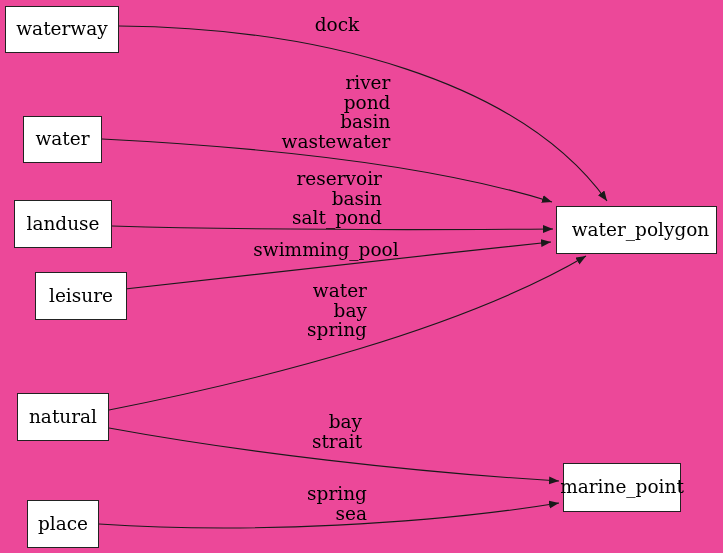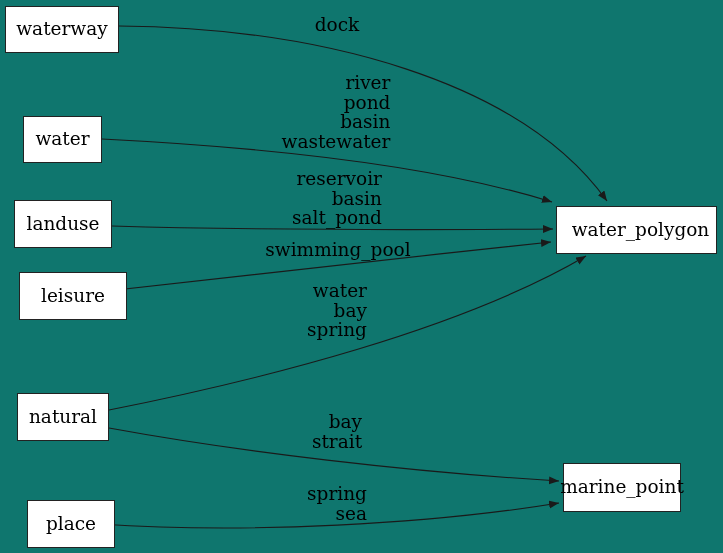--- a/index.html
+++ b/index.html
@@ -1,20 +1,20 @@
 <!DOCTYPE html>
 <html><head>
 <meta charset="utf-8">
 <style>
   html, body { margin: 0; padding: 0; background: #ffffff; }
   .canvas {
     position: relative;
     width: 723px;
     height: 553px;
-    background: #0f766e;
+    background: #ec4899;
     font-family: "DejaVu Serif", "Liberation Serif", serif;
     color: #000000;
     overflow: hidden;
   }
   svg.edges {
     position: absolute;
     left: 0; top: 0;
     width: 723px; height: 553px;
   }
   svg.edges path.edge {
@@ -63,42 +63,42 @@
     <path class="edge" d="M109,428 C240,452 410,472 559,481" marker-end="url(#arrow)"></path>
     <path class="edge" d="M99,524 C250,534 430,524 559,503" marker-end="url(#arrow)"></path>
   </svg>
 
   <div class="node" style="left:5px; top:6px; width:114px; height:47px;">waterway</div>
 
   <div class="node" style="left:23px; top:116px; width:79px; height:47px;">water</div>
 
   <div class="node" style="left:14px; top:200px; width:98px; height:48px;text-align:center;">landuse</div>
 
-  <div class="node" style="left:19px; top:272px; width:108px; height:48px;">leisure</div>
+  <div class="node" style="left:35px; top:272px; width:92px; height:48px;">leisure</div>
 
   <div class="node" style="left:17px; top:393px; width:92px; height:48px;">natural</div>
 
-  <div class="node" style="left:27px; top:500px; width:88px; height:48px;">place</div>
+  <div class="node" style="left:27px; top:500px; width:72px; height:48px;">place</div>
 
   <div class="node" style="left:556px; top:206px; width:161px; height:48px;padding-left:8px;">water_polygon</div>
 
   <div class="node" style="left:563px; top:463px; width:118px; height:49px;">marine_point</div>
 
   <div class="edge-label" style="left:337px; top:25px;">dock</div>
 
   <div class="edge-label" style="left:336px; top:112px;">river
 pond
 basin
 wastewater</div>
 
   <div class="edge-label" style="left:337px; top:198px;">reservoir
 basin
 salt_pond</div>
 
-  <div class="edge-label" style="left:338px; top:250px;">swimming_pool</div>
+  <div class="edge-label" style="left:326px; top:250px;">swimming_pool</div>
 
   <div class="edge-label" style="left:337px; top:310px;">water
 bay
 spring</div>
 
   <div class="edge-label" style="left:337px; top:431px;">bay
 strait</div>
 
   <div class="edge-label" style="left:337px; top:503px;">spring
 sea</div>

